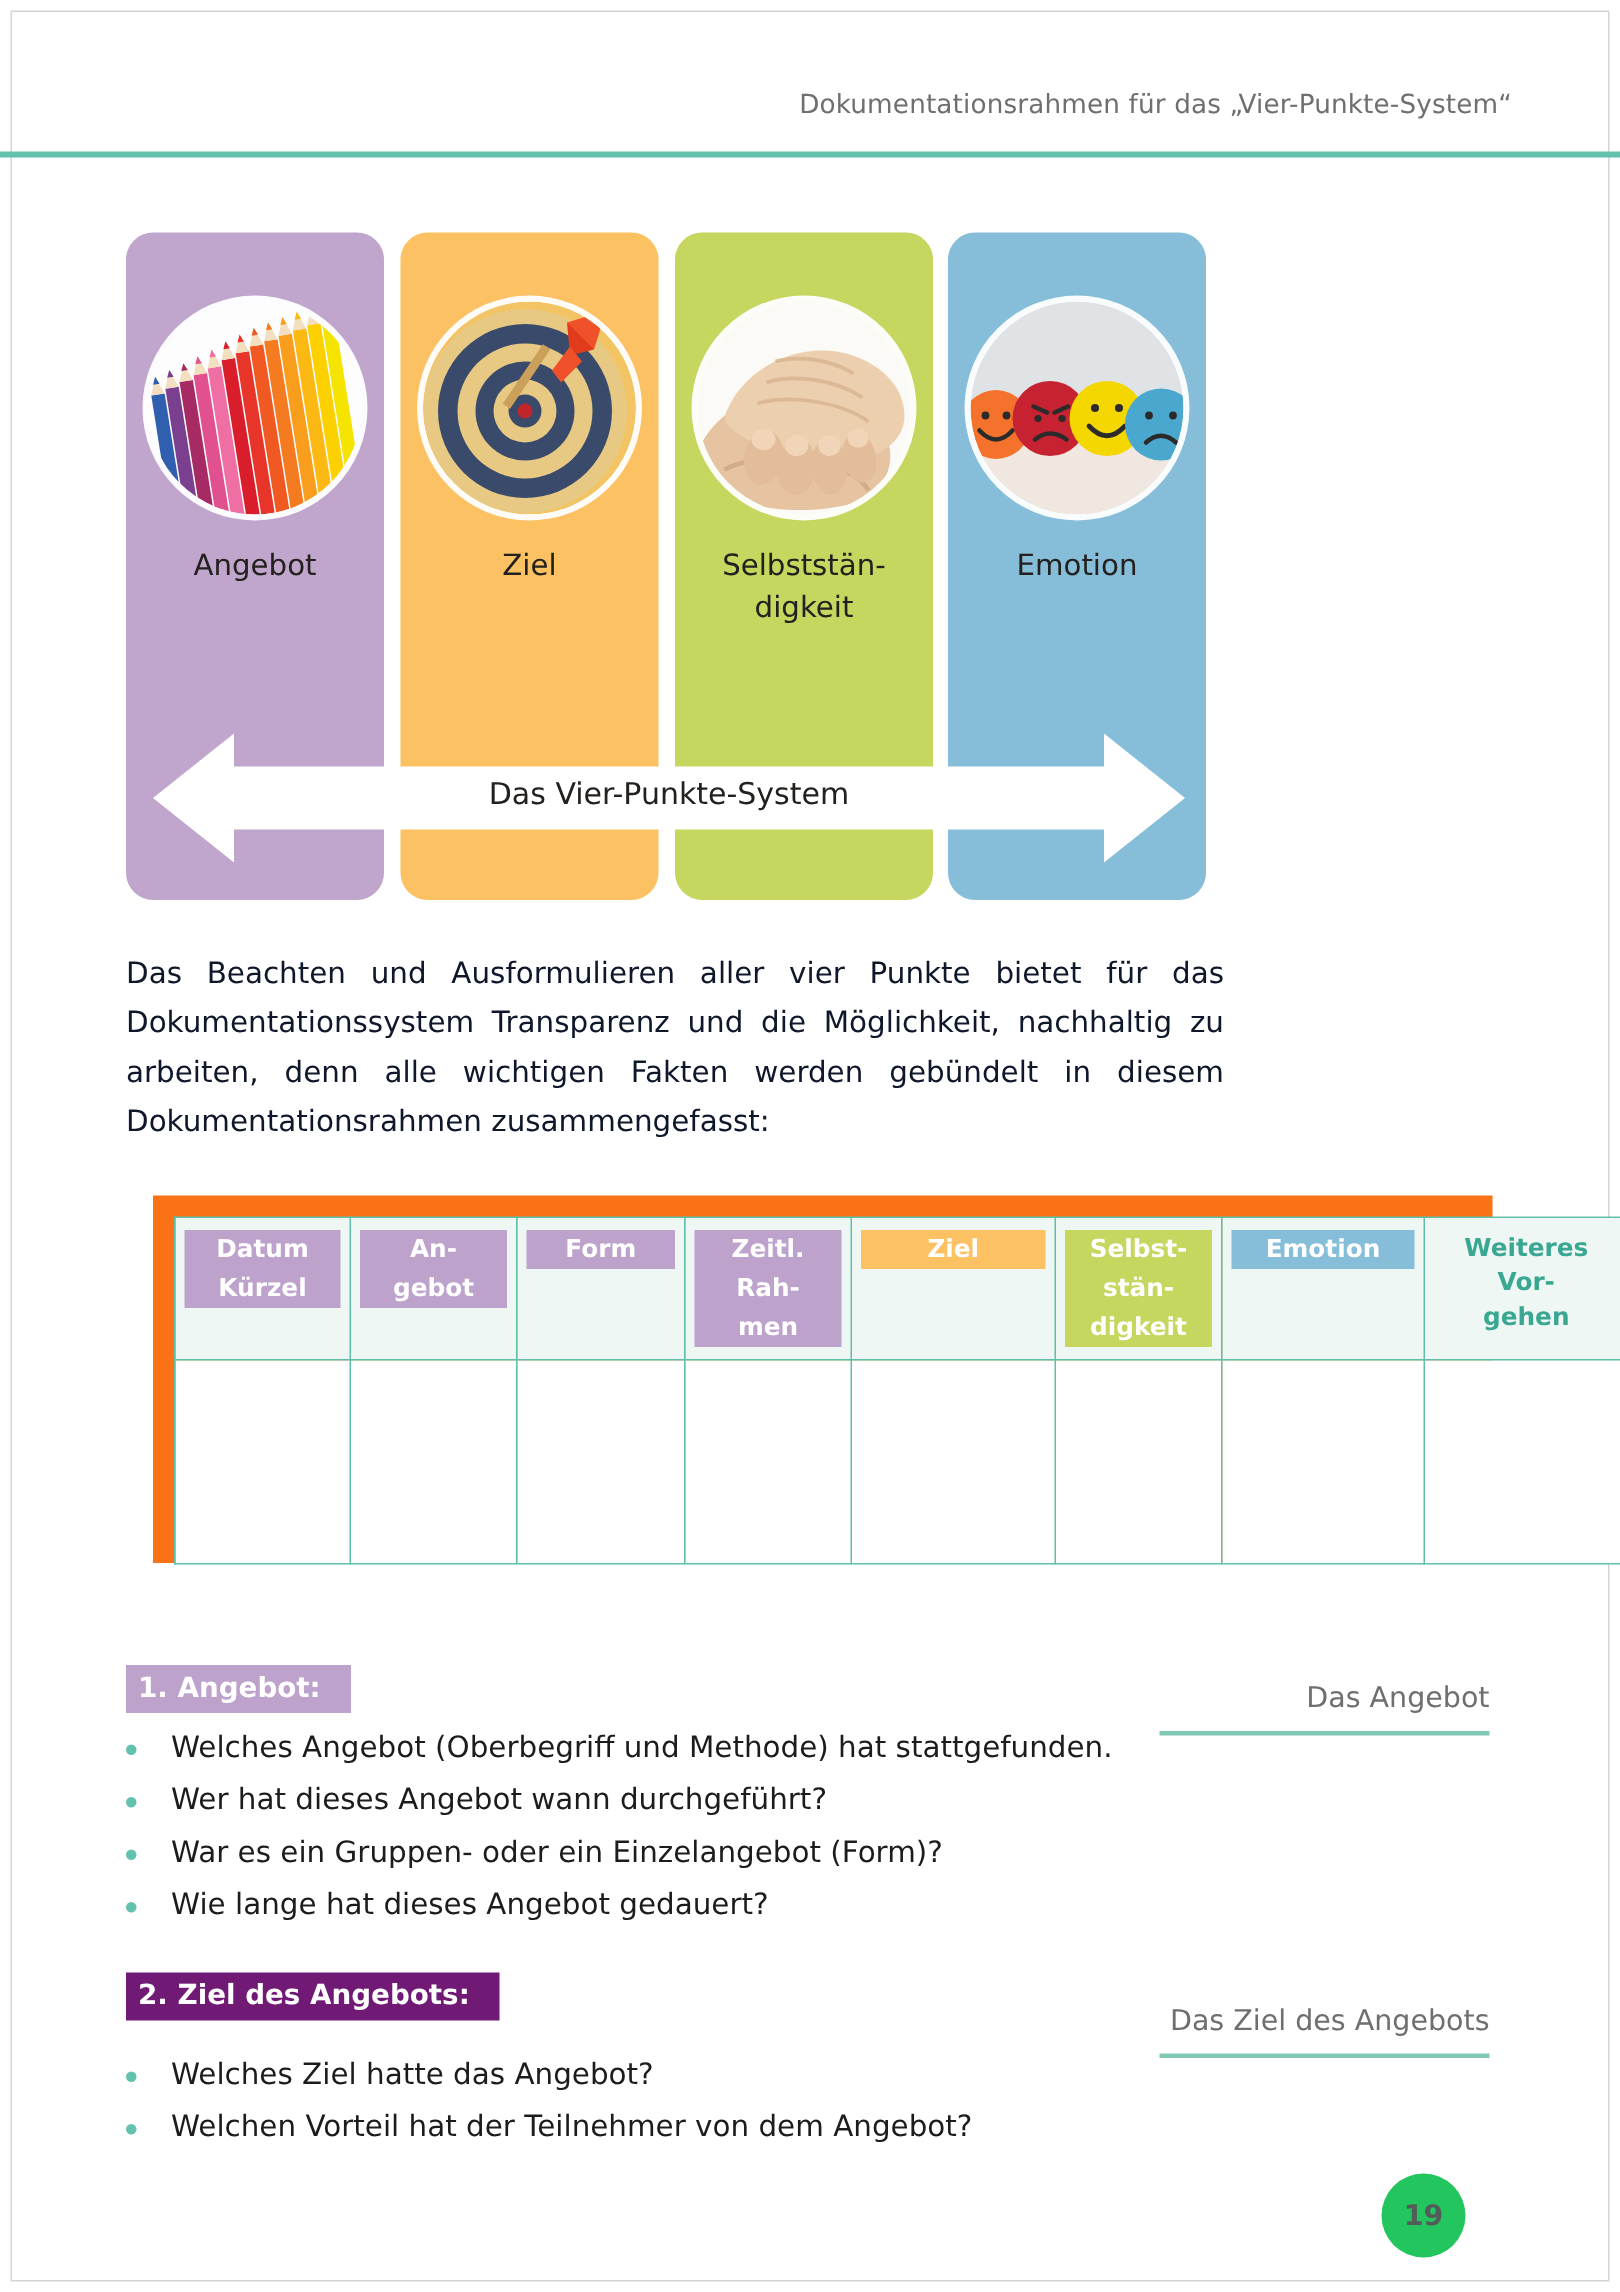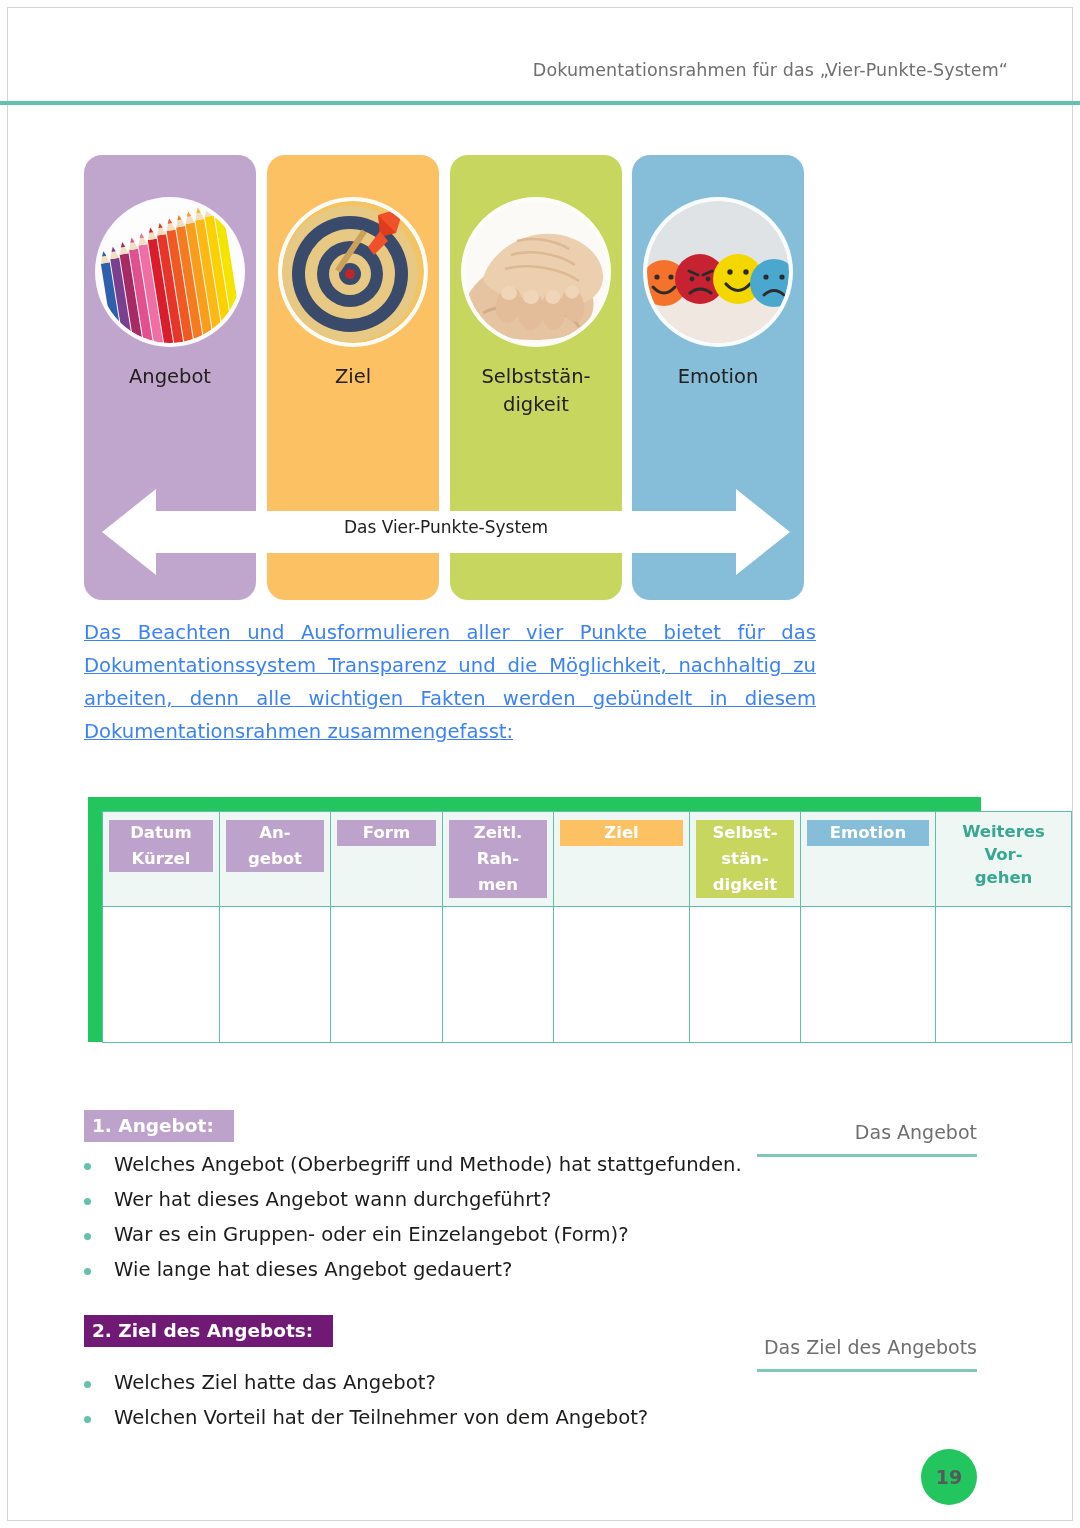--- a/index.html
+++ b/index.html
@@ -102,44 +102,43 @@
     height: 90px;
     pointer-events: none;
   }
   #banner svg { display: block; }
   #banner-text {
     position: absolute;
     left: 0; right: 0;
     top: 362px;
     text-align: center;
     font-family: "DejaVu Sans", sans-serif;
-    font-size: 17px;
+    font-size: 20px;
     color: #23201e;
   }
 
   
   #intro {
     position: absolute;
-    left: 84px; top: 616px;
+    left: 84px; top: 632px;
     width: 732px;
     font-family: "DejaVu Sans", sans-serif;
     font-size: 19.6px;
     line-height: 33px;
-    color: #3b82f6;
+    color: #0f172a;
     text-align: justify;
-    text-decoration: underline;
   }
   #intro p { margin: 0; }
 
   
   #table-block {
     position: absolute;
-    left: 88px; top: 797px;
+    left: 102px; top: 797px;
     width: 893px; height: 245px;
-    background: #22c55e;
+    background: #f97316;
     box-sizing: border-box;
   }
   #doc-table {
     position: absolute;
     left: 14px; top: 14px;
     width: 865px;
     border-collapse: collapse;
     table-layout: fixed;
   }
   #doc-table th, #doc-table td {
@@ -229,21 +228,21 @@
     width: 7px; height: 7px;
     border-radius: 50%;
     background: #63c2ae;
   }
   #sec1-list { top: 1149px; }
   #sec2-list { top: 1367px; }
 
   
   .margin-note {
     position: absolute;
-    right: 103px;
+    right: 87px;
     width: 220px;
     text-align: right;
     font-family: "DejaVu Sans", sans-serif;
     font-size: 19px;
     line-height: 30px;
     color: #6f6f6f;
     padding-bottom: 7px;
     border-bottom: 3px solid #7fc9b6;
   }
   #note1 { top: 1117px; }

